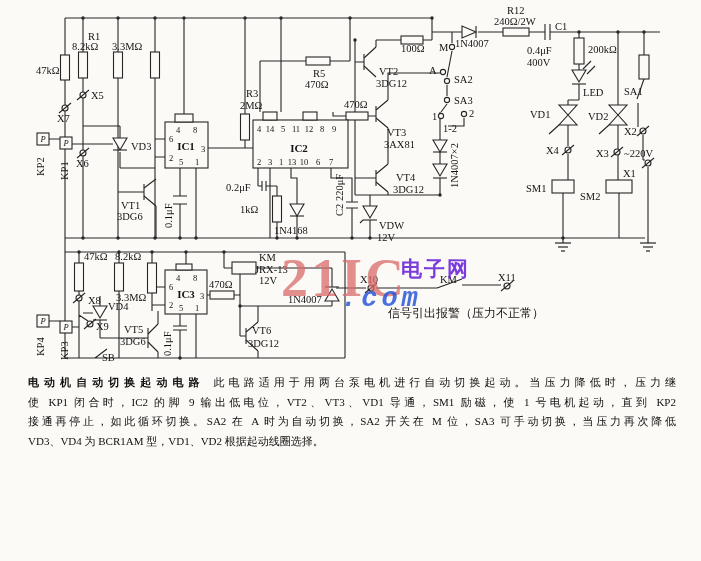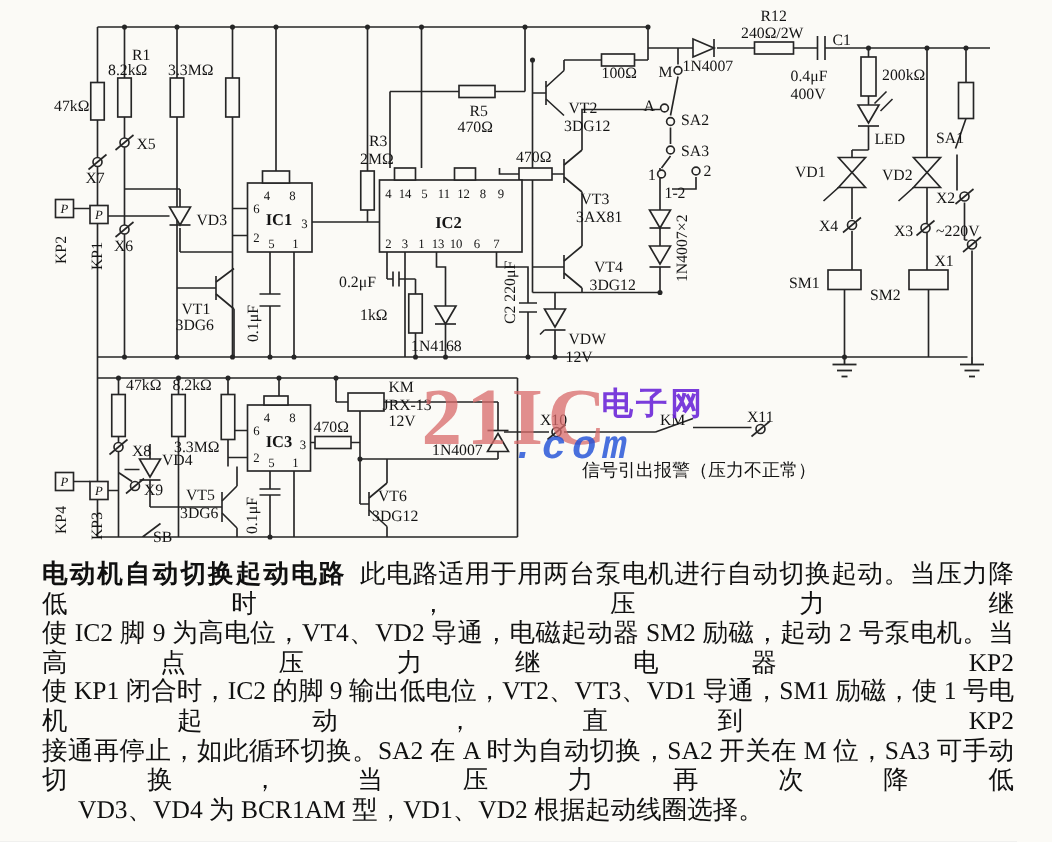--- a/index.html
+++ b/index.html
@@ -17,23 +17,23 @@
   svg .note{font-size:12px;}
   svg .pp{font-size:8.5px;font-style:italic;text-anchor:middle;}
   .wm{position:absolute;left:0;top:0;width:600px;height:561px;pointer-events:none;}
   .wm-brand{position:absolute;left:281px;top:247px;font-family:"Liberation Serif",serif;
             font-weight:bold;font-size:54px;color:#d96a6a;opacity:.75;letter-spacing:3px;}
   .wm-site{position:absolute;left:401px;top:255px;font-family:"Liberation Sans",sans-serif;
            font-weight:bold;font-size:21px;color:#6d28d9;opacity:.9;letter-spacing:2px;}
   .wm-suffix{position:absolute;left:341px;top:284px;font-family:Liberation Mono, monospace;
              font-style:italic;font-weight:bold;font-size:27px;color:#1d4ed8;opacity:.8;letter-spacing:4px;}
   .desc{position:absolute;left:28px;top:373px;width:648px;color:#101010;
-        font-family:"Liberation Serif","DejaVu Serif",serif;font-size:17px;line-height:19.6px;}
+        font-family:"Liberation Serif","DejaVu Serif",serif;font-size:11px;line-height:19.6px;}
   .dl{text-align:justify;text-align-last:justify;}
-  .dl.last{text-align-last:left;margin-left:24px;}
+  .dl.last{text-align-last:left;}
   .dt{font-family:"Liberation Sans",sans-serif;font-weight:bold;margin-right:9px;letter-spacing:1px;}
 </style>
 </head>
 <body>
 
 <div class="page">
 
 <svg width="701" height="370" viewBox="0 0 701 370">
   <defs>
     <g id="term">
@@ -390,19 +390,18 @@
 </svg>
 
 <div class="wm">
   <div class="wm-brand">21IC</div>
   <div class="wm-site">电子网</div>
   <div class="wm-suffix">.com</div>
 </div>
 
 <div class="desc">
   <div class="dl"><b class="dt">电动机自动切换起动电路</b><span>此电路适用于用两台泵电机进行自动切换起动。当压力降低时，压力继</span></div>
-  <div class="dl">使 IC2 脚 9 为高电位，VT4、VD2 导通，电磁起动器 SM2 励磁，起动 2 号泵电机。当高点压力继电器 KP2</div>
   <div class="dl">使 KP1 闭合时，IC2 的脚 9 输出低电位，VT2、VT3、VD1 导通，SM1 励磁，使 1 号电机起动，直到 KP2</div>
   <div class="dl">接通再停止，如此循环切换。SA2 在 A 时为自动切换，SA2 开关在 M 位，SA3 可手动切换，当压力再次降低</div>
   <div class="dl last">VD3、VD4 为 BCR1AM 型，VD1、VD2 根据起动线圈选择。</div>
 </div>
 
 </div>
 
 </body></html>

